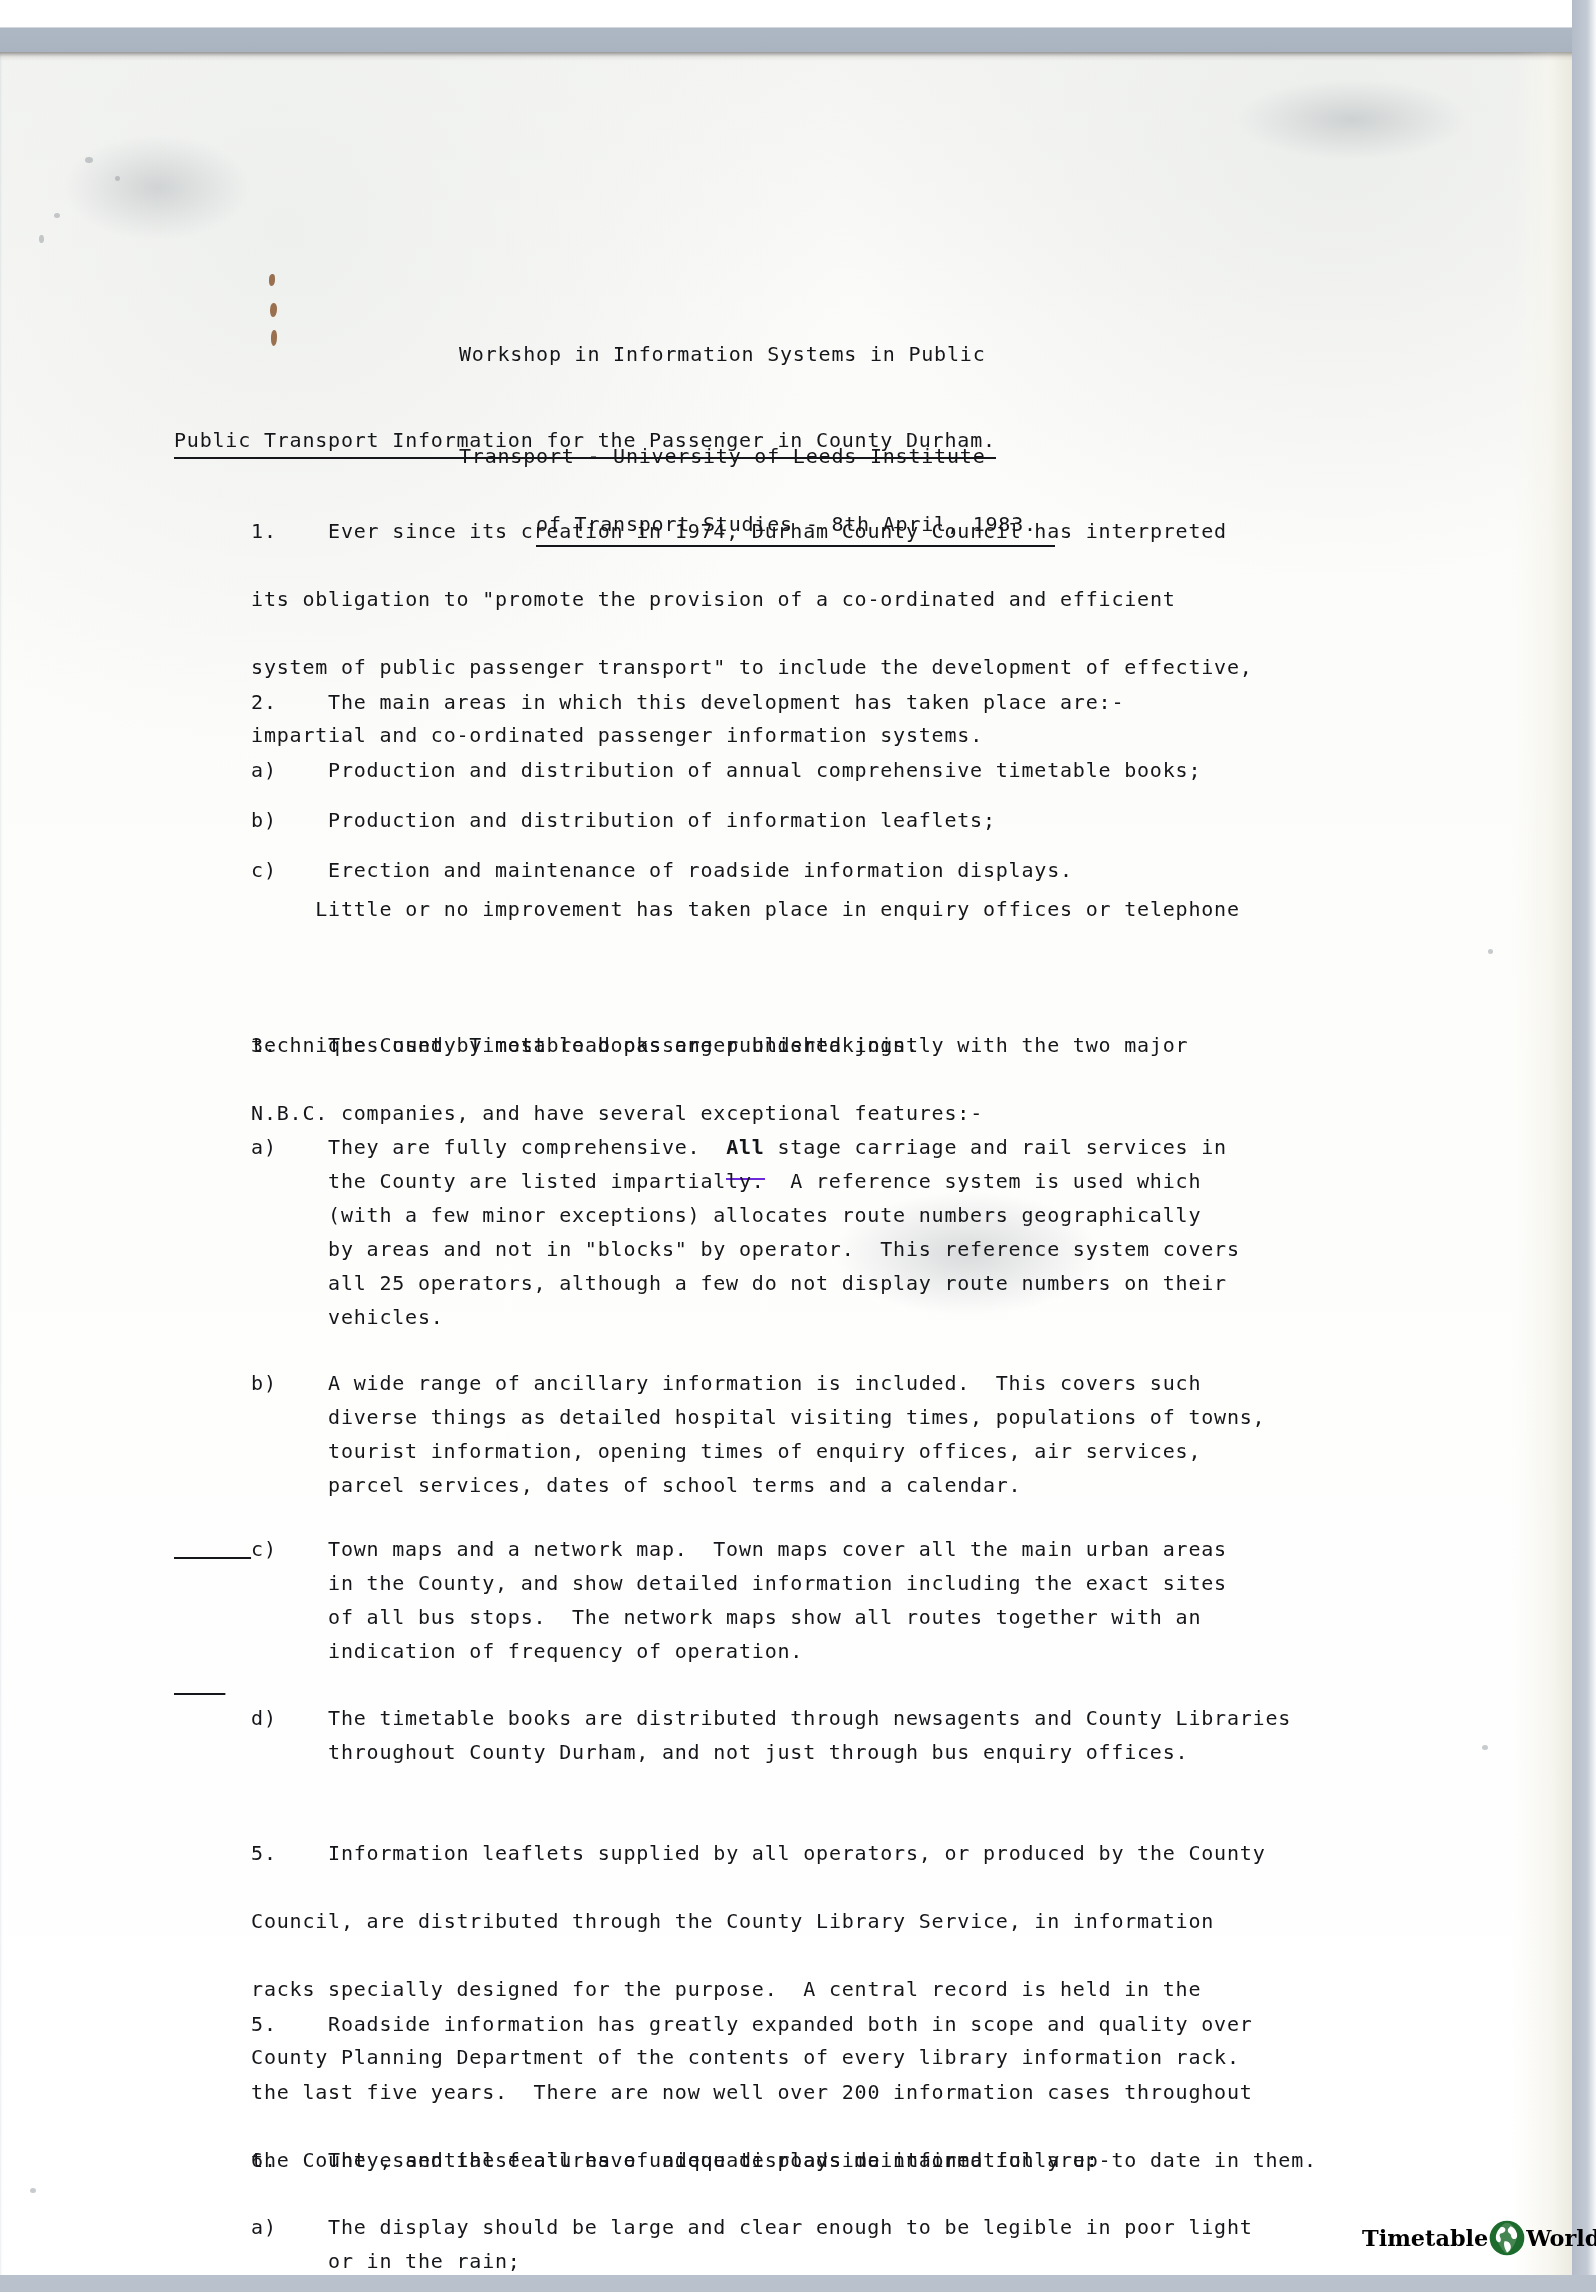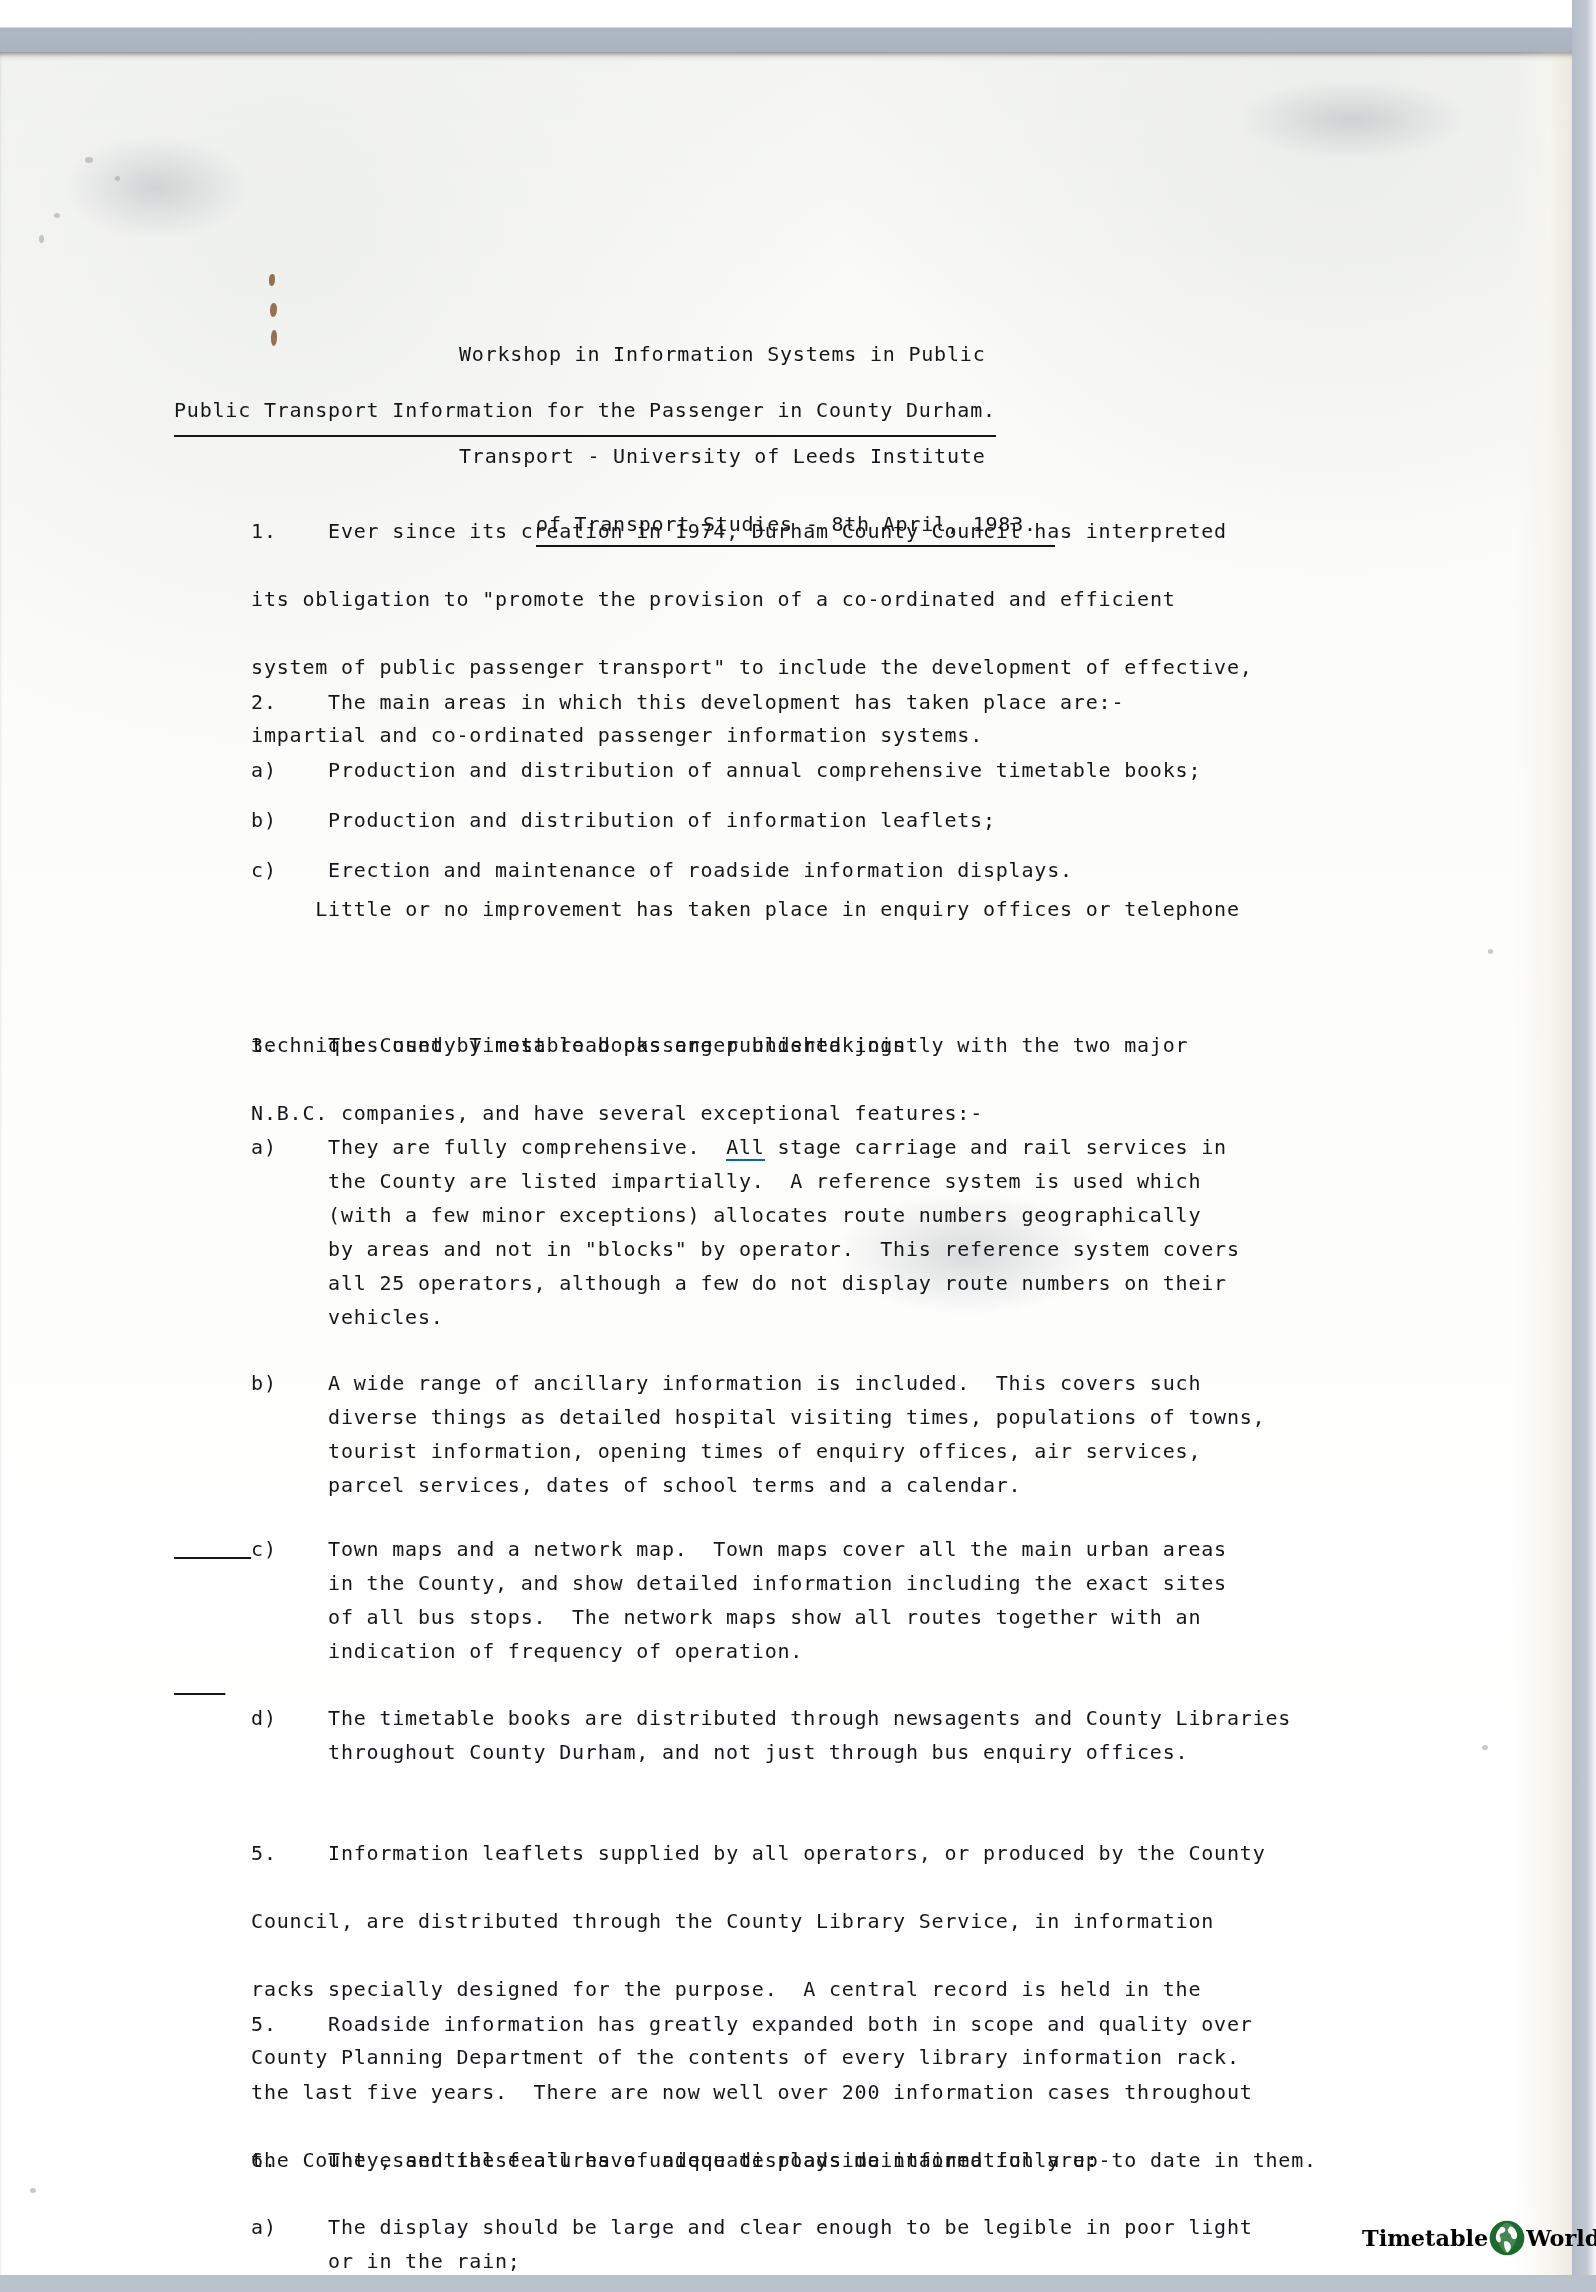--- a/index.html
+++ b/index.html
@@ -92,32 +92,32 @@
   .title-block .tline { display: block; }
   .title-block .tline.last {
     border-bottom: 2.2px solid #15161a;
     display: inline-block;
     padding-right: 18px;
     padding-bottom: 4px;
   }
 
   .heading {
     left: 174px;
-    top: 393px;
+    top: 423px;
     border-bottom: 2.2px solid #15161a;
     display: inline-block;
-    padding-bottom: 8px;
+    padding-bottom: 0;
   }
 
   .para { left: 174px; }
   .sub  { left: 174px; }
   .sub .marker { display: inline-block; width: 77px; }
   .sub .body { display: inline-block; vertical-align: top; }
 
-  u.ul { text-decoration: none; border-bottom: 2px solid #0369a1; padding-bottom: 0; }
+  u.ul { text-decoration: none; border-bottom: 2px solid #6d28d9; padding-bottom: 19px; font-weight: bold; }
 
   
   .watermark {
     position: absolute;
     left: 1362px;
     top: 2212px;
     width: 224px;
     height: 52px;
     display: flex;
     align-items: center;

